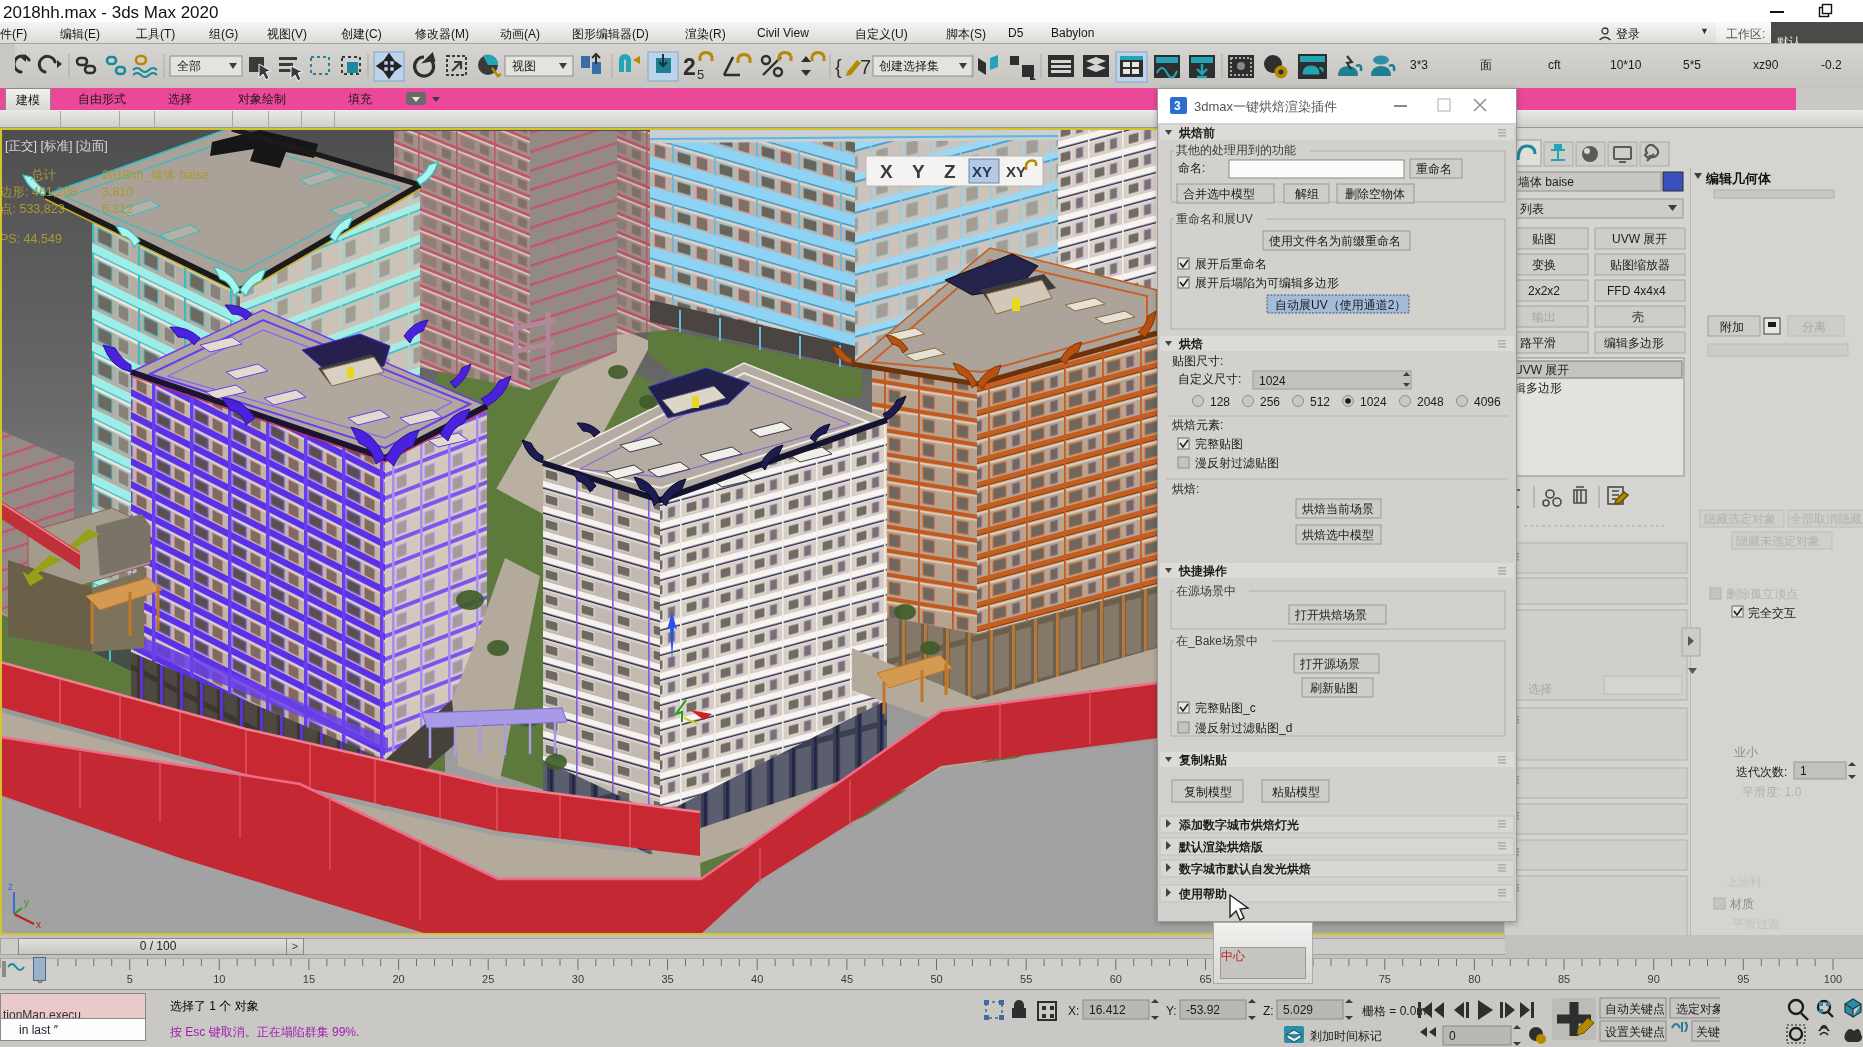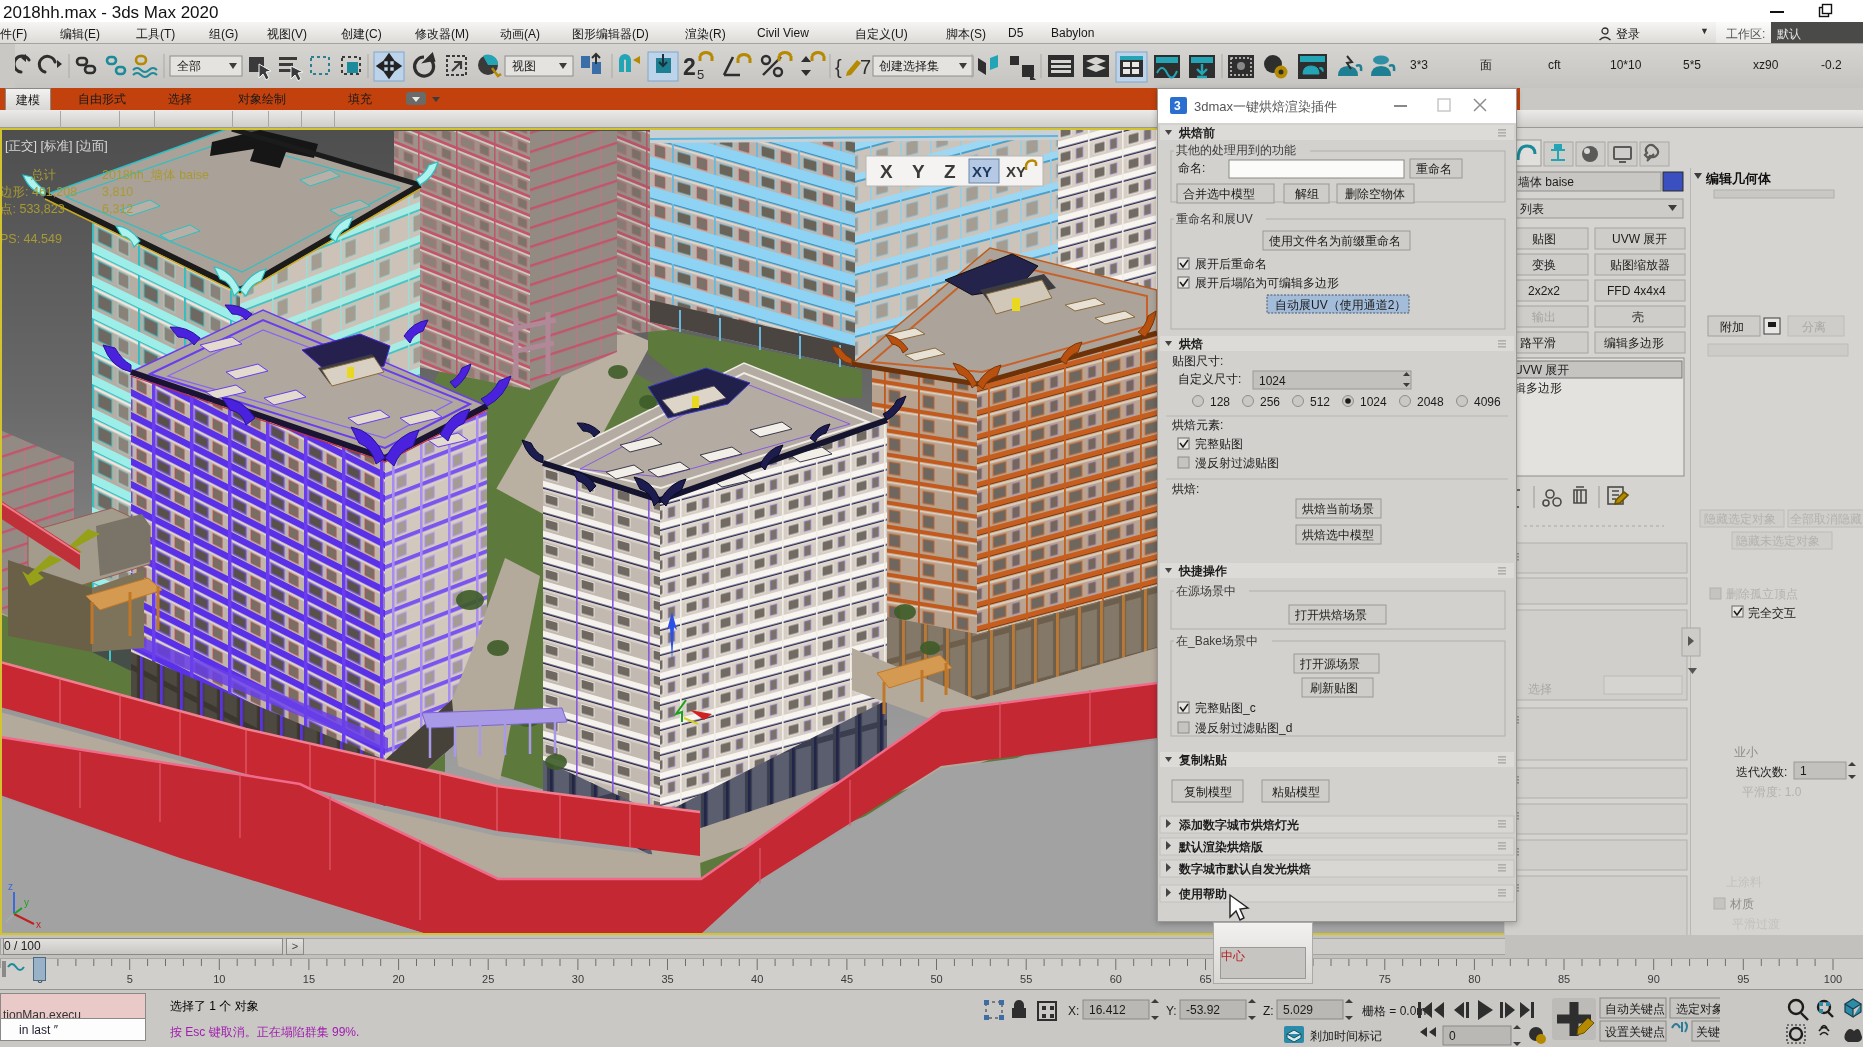--- a/index.html
+++ b/index.html
@@ -4,21 +4,21 @@
 *{margin:0;padding:0;box-sizing:border-box}
 html,body{width:1863px;height:1047px;overflow:hidden;background:#c9c8c5}
 body{font-family:"Liberation Sans",sans-serif;font-size:12px;color:#1c1c1c}
 #root{position:absolute;left:0;top:0;width:1863px;height:1047px}
 .abs{position:absolute}
 #titlebar{left:0;top:0;width:1863px;height:22px;background:#fff;color:#111}
 #titlebar .t{position:absolute;left:3px;top:3px;font-size:17px}
 #menubar{left:0;top:22px;width:1863px;height:22px;background:linear-gradient(#f6f5f3,#dcdbd8);border-bottom:1px solid #a5a4a1}
 .mi{position:absolute;top:4px;font-size:12px;color:#161616}
 #toolbar{left:15px;top:44px;width:1863px;height:44px;background:linear-gradient(#d6d5d2,#c5c4c1)}
-#ribbon1{left:0;top:88px;width:1520px;height:22px;background:#c2410c}
+#ribbon1{left:0;top:88px;width:1796px;height:22px;background:#ec4899}
 #ribbon2{left:0;top:110px;width:1863px;height:18px;background:linear-gradient(#eceae8,#cfcecb);border-bottom:1px solid #9a9996}
 .rtab{position:absolute;top:0;height:22px;line-height:22px;padding:0 10px;color:#1a1a1a}
 .rtab.act{background:linear-gradient(#f2f1ef,#d8d7d4);border:1px solid #8a8986;border-bottom:none}
 .rbtn{position:absolute;top:1px;height:16px;line-height:15px;padding:16px 6px;border-right:1px solid #a8a7a4;color:#1a1a1a}
 #viewport{left:0;top:128px;width:1510px;height:807px;background:#888}
 #panel{left:1504px;top:128px;width:359px;height:830px;background:#d5d4d1}
 #sliderrow{left:0;top:935px;width:1863px;height:23px;background:#c2c1be}
 #ruler{left:0;top:958px;width:1863px;height:32px;background:#d0cfcc;border-top:1px solid #a9a8a5;border-bottom:1px solid #96958f}
 #status{left:0;top:990px;width:1863px;height:57px;background:#c9c8c5}
 #dialog{left:1157px;top:88px;width:360px;height:834px;background:#d2d1ce;border:1px solid #9a9996;box-shadow:0 2px 6px rgba(0,0,0,.25)}
@@ -52,21 +52,21 @@
     <span class="mi" style="left:1008px">D5</span>
     <span class="mi" style="left:1051px">Babylon</span>
     <svg class="ico" style="left:1598px;top:4px" width="16" height="16">
         <circle cx="7" cy="5" r="3" fill="none" stroke="#333" stroke-width="1.3"></circle>
         <path d="M1.5 14 Q7 8.5 12.5 14" fill="none" stroke="#333" stroke-width="1.3"></path>
       </svg>
     <span class="mi" style="left:1616px">登录</span>
     <span class="mi" style="left:1700px;font-size:9px;color:#333">▼</span>
     <div class="abs" style="left:1716px;top:0;width:55px;height:21px;background:linear-gradient(#fbfbfa,#e8e7e4)"></div>
     <span class="mi" style="left:1726px;color:#555">工作区:</span>
-    <div class="abs" style="left:1771px;top:0;width:92px;height:21px;background:#4a4a48;color:#e8e8e8;padding:4px 0 0 6px">默认</div>
+    <div class="abs" style="left:1771px;top:0;width:92px;height:21px;background:#4a4a48;color:#e8e8e8;padding:12px 0 0 6px">默认</div>
   </div>
   <div id="toolbar" class="abs">
   <svg width="1863" height="44" style="position:absolute;left:0;top:0">
     <g stroke="#2e2e2e" stroke-width="3" fill="none" stroke-linecap="round">
       <path d="M14 16 A8 8 0 1 0 6 28"></path>
           <path d="M30 28 A8 8 0 1 1 40 18"></path>
     </g>
     <path d="M6 14 l5 -4 v8 z M42 16 l5 4 -5 4 z" fill="#2e2e2e"></path>
     <line x1="54" y1="10" x2="54" y2="34" stroke="#aaa9a6"></line>
     <g stroke="#2e2e2e" stroke-width="2.6" fill="none">
@@ -805,21 +805,21 @@
         <text x="238" y="668" fill="#b3b2af">平滑度: 1.0</text>
         <rect x="210" y="770" width="11" height="11" fill="#c5c4c1" stroke="#b0afac"></rect>
           <text x="226" y="780" fill="#8f8e8b">材质</text>
         <text x="222" y="758" fill="#c2c1be">上涂料</text>
         <text x="228" y="800" fill="#c2c1be">平滑过渡</text>
       </g>
     </svg>
   </div>
   <div id="sliderrow" class="abs">
     <div class="abs" style="left:0;top:3px;width:1505px;height:17px;background:#cdccc9;border:1px solid #a5a4a1;border-right:none"></div>
-    <div class="abs" style="left:3px;top:3px;width:280px;height:17px;background:linear-gradient(#e2e1de,#c8c7c4);border:1px solid #8a8986;line-height:15px;color:#222">0 / 100</div>
+    <div class="abs" style="left:18px;top:3px;width:280px;height:17px;background:linear-gradient(#e2e1de,#c8c7c4);border:1px solid #8a8986;text-align:center;line-height:15px;color:#222">0 / 100</div>
     <div class="abs" style="left:286px;top:3px;width:18px;height:17px;background:linear-gradient(#e2e1de,#c8c7c4);border:1px solid #8a8986;text-align:center;line-height:14px;color:#444;font-size:11px">&gt;</div>
   </div>
   <div id="ruler" class="abs">
     <svg width="1863" height="30" style="position:absolute;left:0;top:0">
       <g stroke="#6e6e6c" stroke-width="1">
         <line x1="0" y1="0" x2="0" y2="9"></line>
       </g>
       <g>
         <line x1="40.0" y1="0" x2="40.0" y2="11" stroke="#6e6e6c" stroke-width="1"></line>
         <text x="40.0" y="24" font-size="11" fill="#3a3a3a" text-anchor="middle">0</text>

